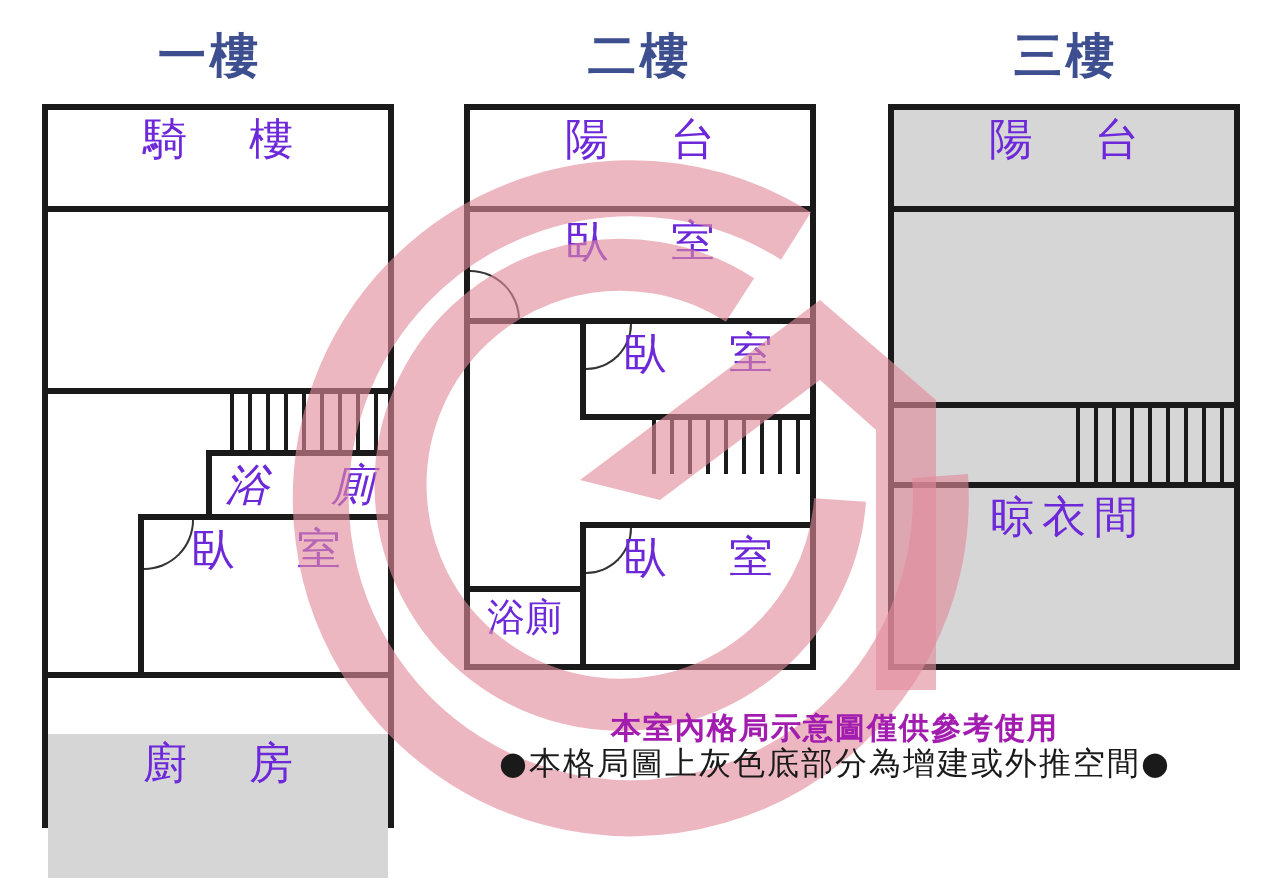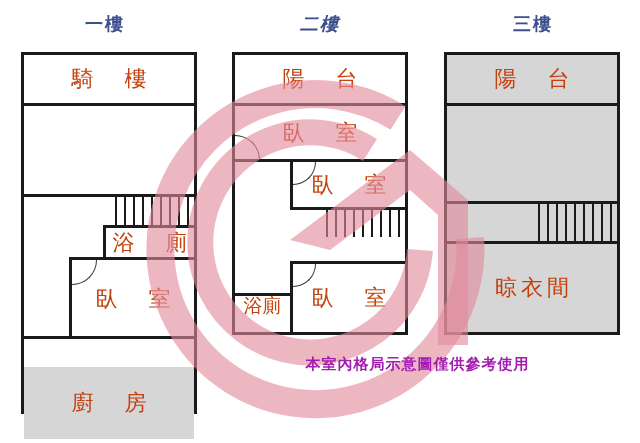--- a/index.html
+++ b/index.html
@@ -1,52 +1,52 @@
 <!DOCTYPE html>
 <html><head>
 <meta charset="utf-8">
 <style>
   html, body { margin:0; padding:0; }
   body { width:640px; height:443px; background:#ffffff; position:relative; overflow:hidden;
          font-family:"DejaVu Sans", sans-serif; }
-  .floor-title { position:absolute; top:12px; font-size:18px; color:#3d4f8f; font-weight:bold;
+  .floor-title { position:absolute; top:12px; font-size:24px; color:#3d4f8f; font-weight:bold;
                  letter-spacing:2px; text-align:center; width:120px; }
   .plan { position:absolute; border:3px solid #1a1a1a; box-sizing:border-box; }
-  .room { position:absolute; box-sizing:border-box; display:flex; align-items:center; justify-content:center;
-          font-size:22px; color:#c2410c; letter-spacing:12px; }
+  .room { position:absolute; box-sizing:border-box; display:flex; justify-content:center;
+          font-size:22px; color:#6d28d9; letter-spacing:12px; }
   .room span { margin-right:-12px; }
   .hline { position:absolute; height:3px; background:#1a1a1a; }
   .vline { position:absolute; width:3px; background:#1a1a1a; }
   .stairs { position:absolute; box-sizing:border-box; border-left:2px solid #1a1a1a;
             background-image:repeating-linear-gradient(90deg, transparent 0, transparent 7px, #1a1a1a 7px, #1a1a1a 9px); }
   .door { position:absolute; border:1px solid #333; border-radius:0 0 100% 0; border-left:none; border-top:none; }
   .grey { background:#d6d6d6; }
   .notes { position:absolute; left:195px; top:356px; width:445px; text-align:center; }
   .note1 { font-size:15px; color:#a21caf; font-weight:bold; line-height:16px; letter-spacing:1px; }
   .note2 { font-size:15px; color:#3d4f8f; font-weight:bold; line-height:16px; letter-spacing:0.5px; }
   .note3 { font-size:16px; color:#1a1a1a; line-height:19px; letter-spacing:1px; }
   .watermark { position:absolute; left:0; top:0; pointer-events:none; }
 </style>
 </head>
 <body>
 
 <div class="floor-title" style="left:45px;">一樓</div>
-<div class="floor-title" style="left:260px;font-style:italic;">二樓</div>
+<div class="floor-title" style="left:260px;">二樓</div>
 <div class="floor-title" style="left:473px;">三樓</div>
 
 <div class="plan" style="left:21px; top:52px; width:176px; height:362px;">
   <div class="room" style="left:0; top:0; width:170px; height:48px;">
       <span>騎 樓</span>
     </div>
   <div class="hline" style="left:0; top:48px; width:170px;"></div>
   <div class="hline" style="left:0; top:139px; width:170px;"></div>
   <div class="stairs" style="left:91px; top:142px; width:79px; height:29px;"></div>
   <div class="hline" style="left:79px; top:170px; width:91px;"></div>
   <div class="vline" style="left:79px; top:170px; height:34px;"></div>
-  <div class="room" style="left:82px; top:173px; width:88px; height:30px;">
+  <div class="room" style="left:82px; top:173px; width:88px; height:30px;font-style:italic;">
       <span>浴 廁</span>
     </div>
   <div class="hline" style="left:45px; top:202px; width:125px;"></div>
   <div class="vline" style="left:45px; top:202px; height:80px;"></div>
   <div class="door" style="left:48px; top:205px; width:24px; height:24px;"></div>
   <div class="room" style="left:48px; top:205px; width:122px; height:77px;">
       <span>臥 室</span>
     </div>
   <div class="hline" style="left:0; top:281px; width:170px;"></div>
   <div class="room grey" style="left:0; top:284px; width:170px; height:72px;margin-top:28px;">
@@ -101,13 +101,14 @@
     <path d="M 398 118 A 155 155 0 1 0 470 238" stroke-width="28"></path>
     <path d="M 370 150 A 110 110 0 1 0 420 250" stroke-width="26"></path>
   </g>
   <g fill="#e28a9c" fill-opacity="0.62">
     <polygon points="290,240 410,150 468,200 468,345 438,345 438,215 410,190 330,250"></polygon>
   </g>
 </svg>
 
 <div class="notes">
   <div class="note1">本室內格局示意圖僅供參考使用</div>
+  <div class="note3">●本格局圖上灰色底部分為增建或外推空間●</div>
 </div>
 
 </body></html>

